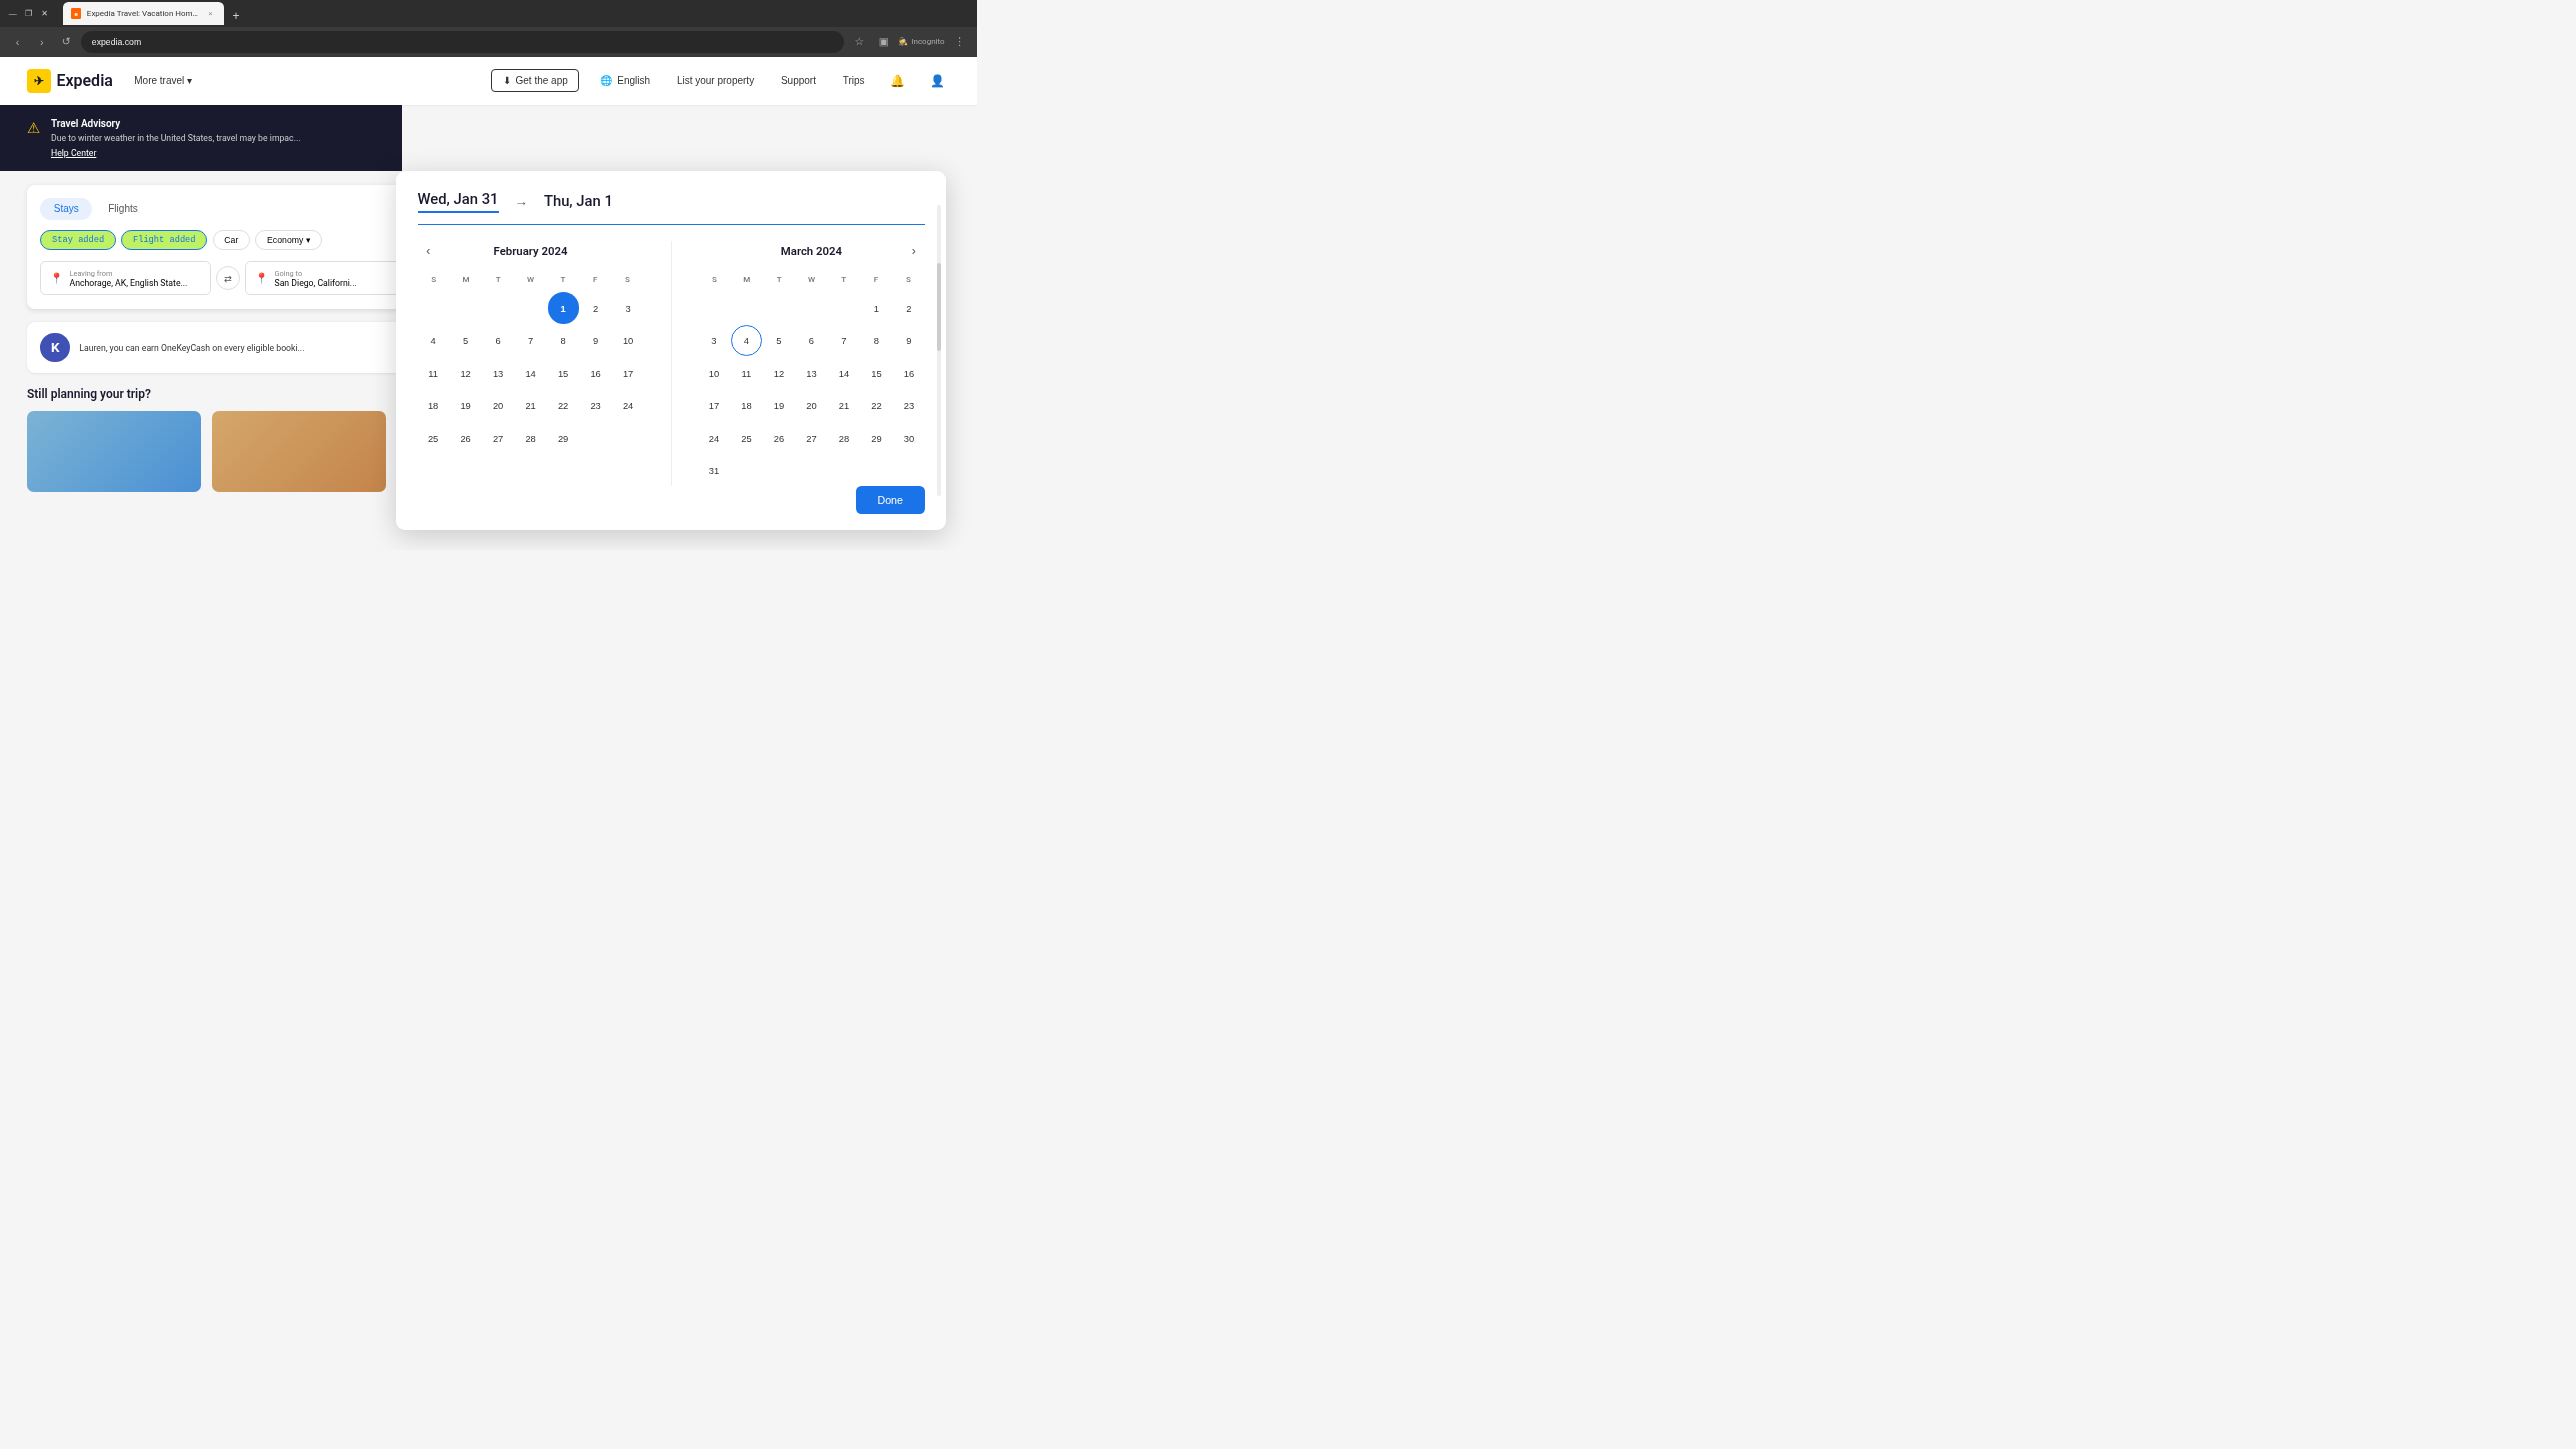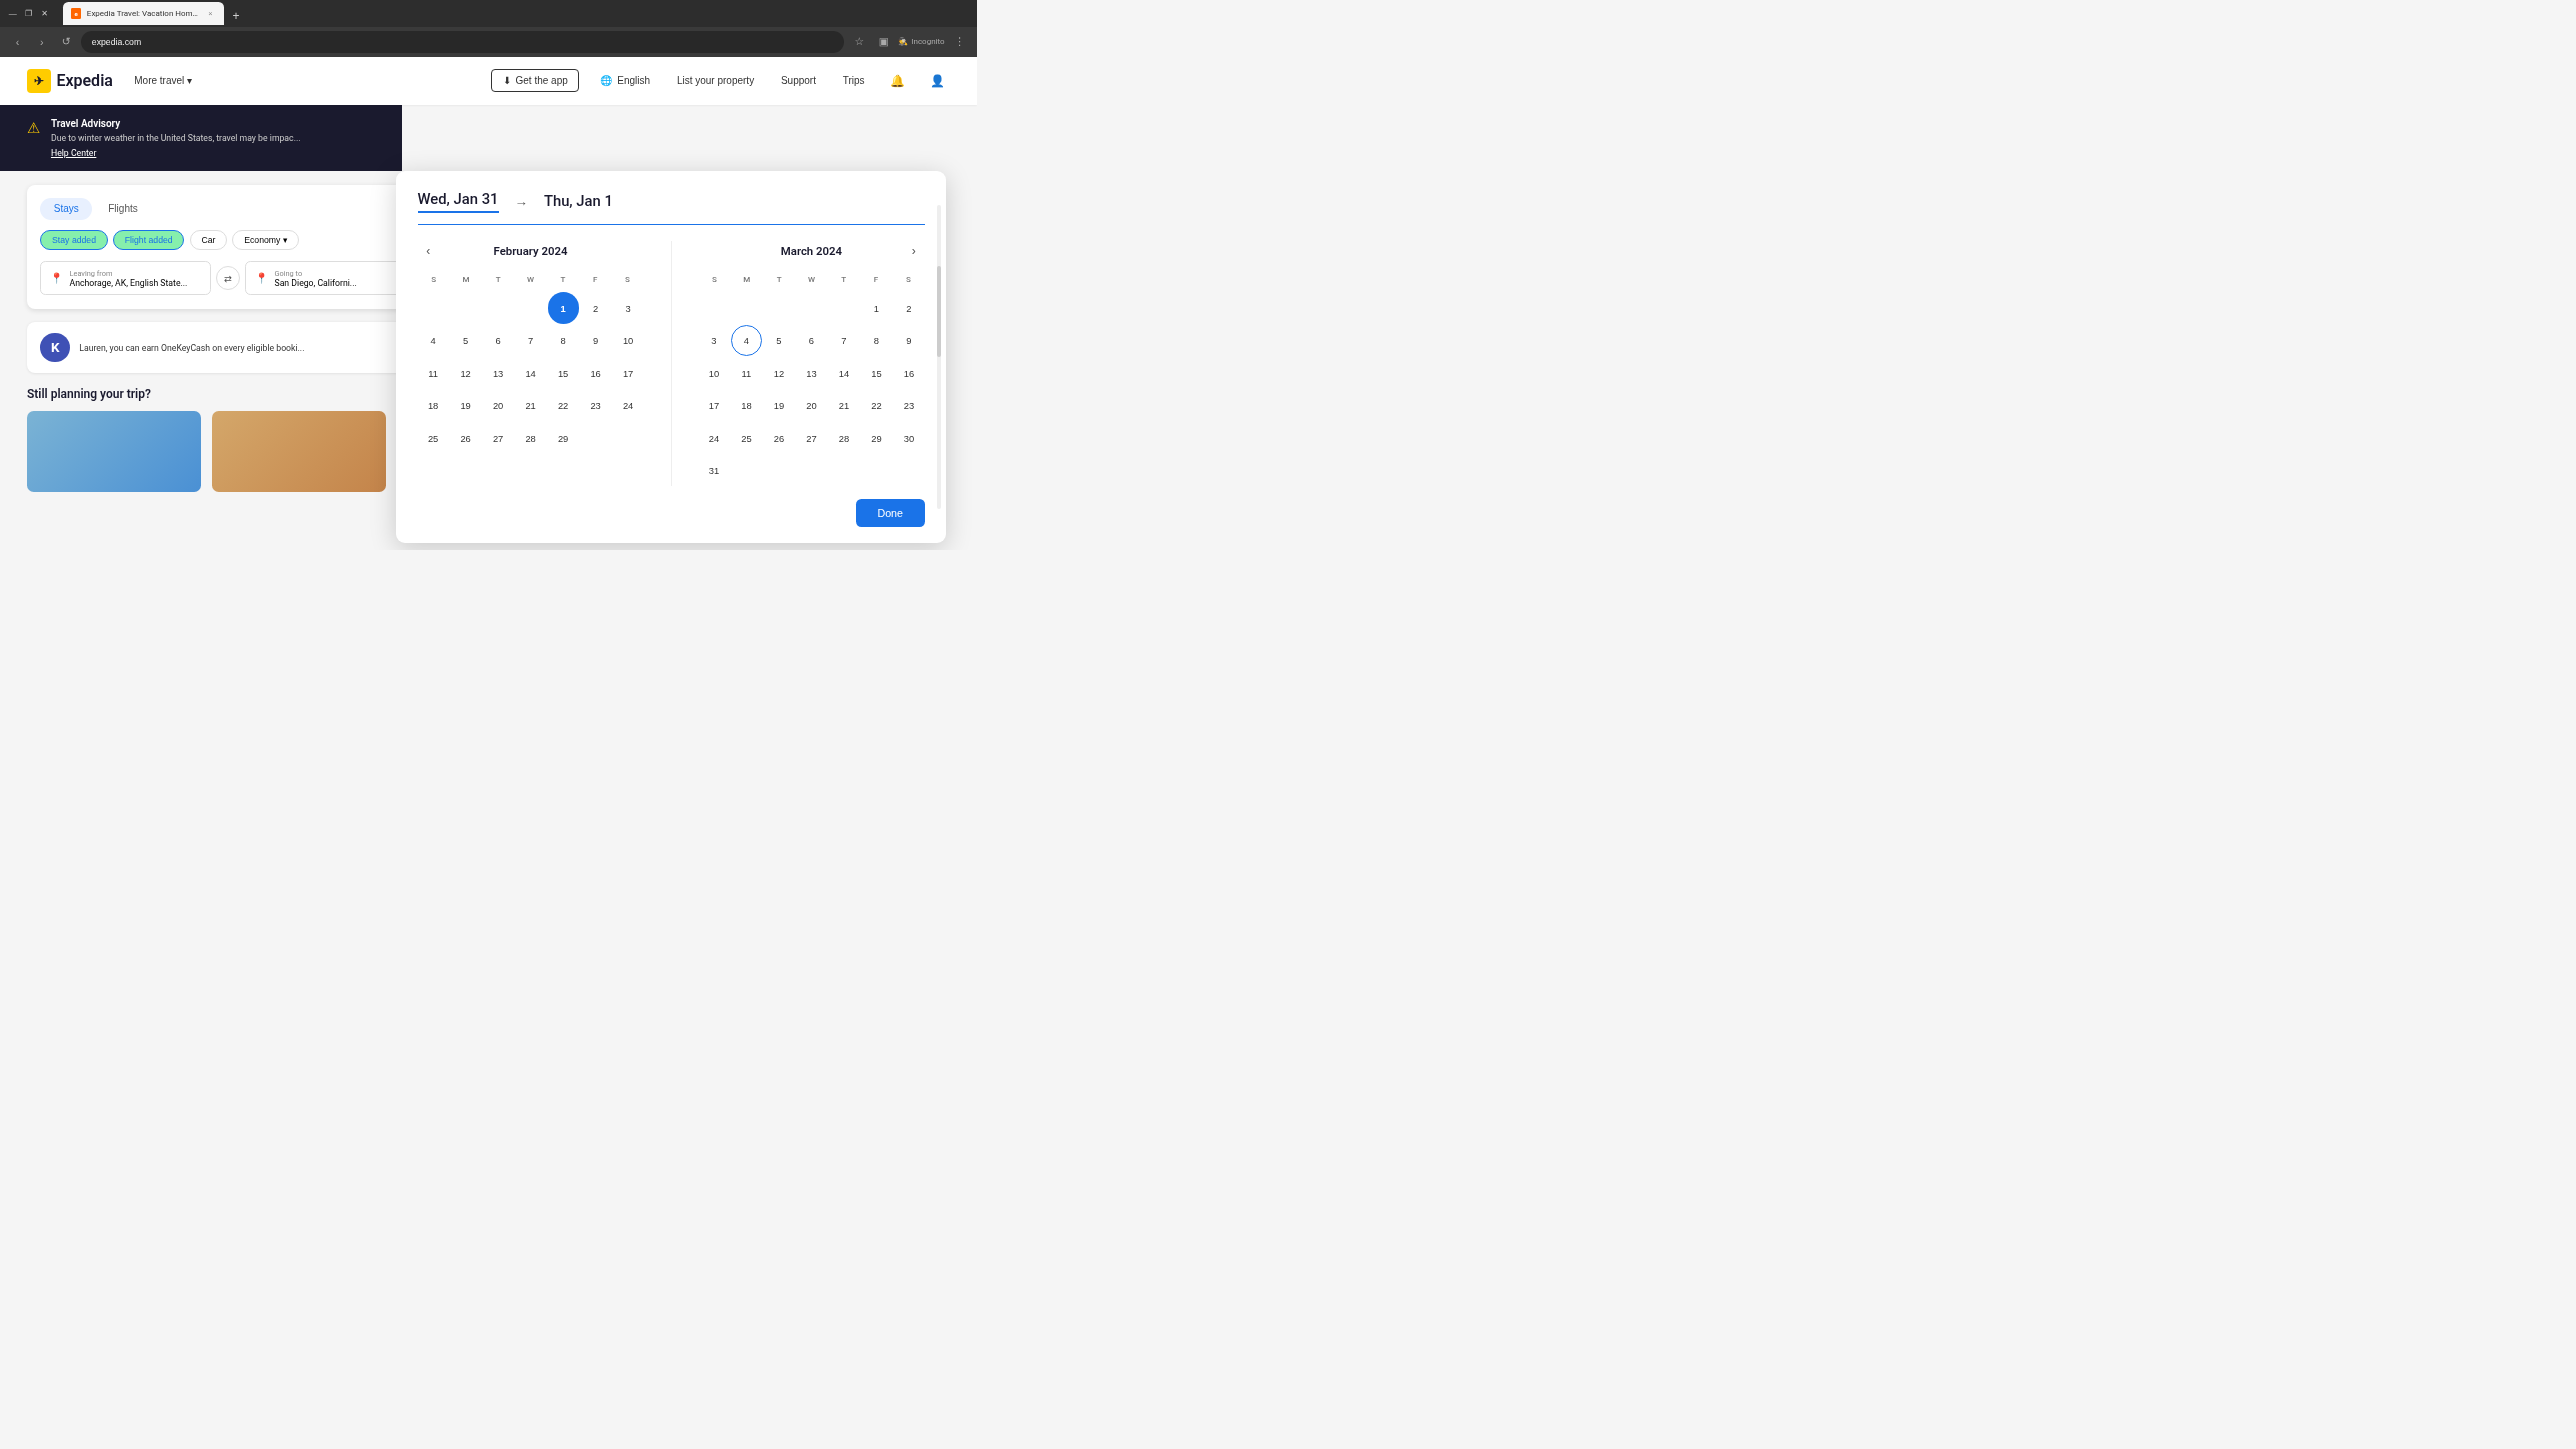--- a/index.html
+++ b/index.html
@@ -353,23 +353,24 @@
       border: 1px solid #ddd;
       border-radius: 13.4px;
       background: white;
       font-size: 8.7px;
       cursor: pointer;
       display: flex;
       align-items: center;
       gap: 2.7px;
     }
     .filter-chip.active {
-      background: #86efac;
+      background: #bef264;
       border-color: #1a73e8;
       color: #1a73e8;
+      font-family: Liberation Mono, monospace;
     }
 
     .input-row {
       display: flex;
       gap: 5.4px;
       align-items: center;
     }
     .location-input {
       flex: 1;
       display: flex;
@@ -590,21 +591,21 @@
       background: #ccc;
       border-radius: 2px;
       position: absolute;
       top: 20%;
     }
 
     
     .done-btn-row {
       display: flex;
       justify-content: flex-end;
-      margin-top: 13px;
+      margin-top: 0;
     }
     .done-btn {
       background: #1a73e8;
       color: white;
       border: none;
       border-radius: 5.4px;
       padding: 8px 21.5px;
       font-size: 10.7px;
       font-weight: 500;
       cursor: pointer;

